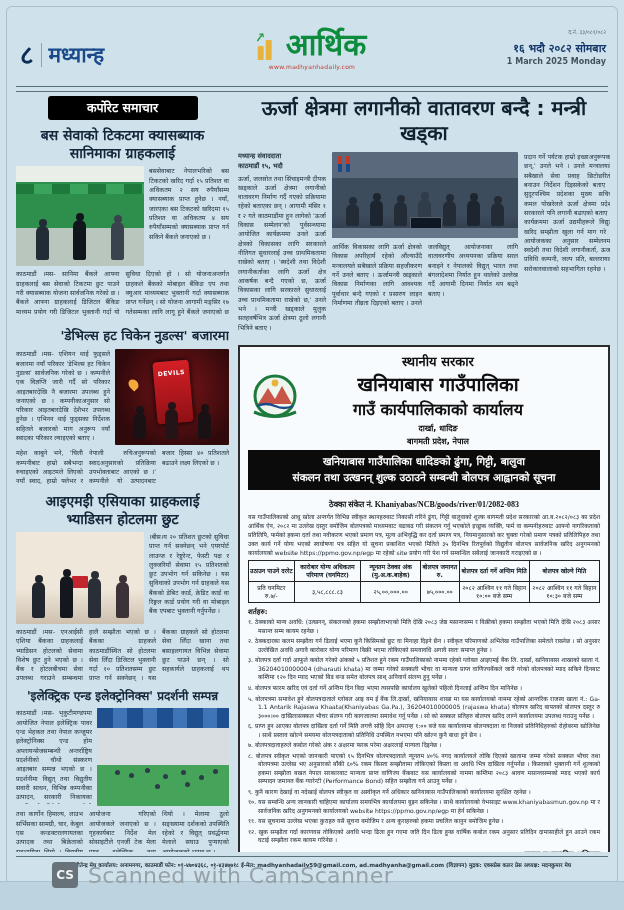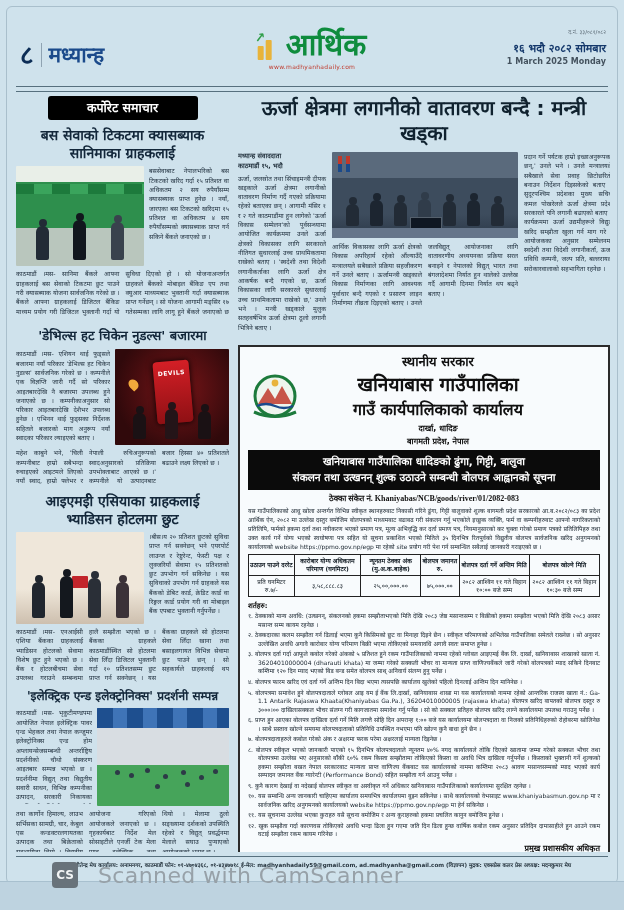--- a/index.html
+++ b/index.html
@@ -29,21 +29,21 @@
   .den{font-size:8px;font-weight:bold;color:#44525e;margin-top:2px;}
 
   
   .content{position:absolute;left:16px;top:96px;right:14px;height:756px;display:flex;gap:9px;}
   .lcol{width:213px;flex:none;overflow:hidden;}
   .rcol{flex:1;overflow:hidden;}
 
   .badge{width:138px;margin:0 auto;background:#000000;color:#fff;text-align:center;font-size:12.5px;font-weight:bold;padding:3px 6px 4px;border-radius:3px;}
   .hl{font-weight:bold;text-align:center;color:#13273a;line-height:1.3;}
   .h14{font-size:14px;margin-top:6px;}
-  .h13{font-size:13px;margin-top:7px;}
+  .h13{font-size:13px;margin-top:7px;text-align:right;}
   .h12{font-size:12px;margin-top:6px;}
   .t{font-size:6.3px;line-height:1.48;text-align:justify;color:#243442;}
   .cols2{column-count:2;column-gap:6px;}
   .cols3{column-count:3;column-gap:6px;}
   .clip{overflow:hidden;}
   .row{display:flex;gap:5px;margin-top:4px;}
 
   
   .ph{position:relative;overflow:hidden;border-radius:1px;flex:none;}
   .pe{width:13px;height:22px;background:#222b36;border-radius:6px 6px 2px 2px;position:relative;flex:none;}
@@ -80,33 +80,33 @@
   .nhead{display:flex;align-items:center;}
   .emb{width:58px;flex:none;}
   .nmid{flex:1;text-align:center;color:#101010;}
   .nsp{width:30px;flex:none;}
   .n1{font-size:13px;font-weight:bold;}
   .n2{font-size:19px;font-weight:bold;margin-top:1px;}
   .n3{font-size:16px;font-weight:bold;margin-top:1px;}
   .n4,.n5{font-size:8px;font-weight:bold;margin-top:2px;}
   .nbar{background:#0b0b0b;color:#fff;text-align:center;font-size:10.5px;font-weight:bold;line-height:1.5;padding:4px 4px;margin-top:4px;}
   .nd{font-size:8px;font-weight:bold;text-align:center;margin-top:4px;color:#101010;}
-  .nt{font-size:8px;font-weight:bold;text-align:center;margin-top:2px;color:#101010;font-family:"Liberation Serif",serif;}
+  .nt{font-size:8px;font-weight:bold;text-align:center;margin-top:8px;color:#101010;font-family:"Liberation Serif",serif;}
   .npara{font-size:6px;line-height:1.5;text-align:justify;color:#16222c;margin-top:3px;}
   table.ntab{width:100%;border-collapse:collapse;margin-top:3px;}
   .ntab th,.ntab td{border:1px solid #222;font-size:6.1px;text-align:center;padding:2px 1px;color:#101a22;line-height:1.35;}
   .ntab th{font-weight:bold;}
   .sh{font-size:7px;font-weight:bold;margin-top:4px;color:#101010;}
   .cond{font-size:6px;line-height:1.42;text-align:justify;color:#16222c;padding-left:10px;text-indent:-10px;margin-top:2px;}
   .sign{text-align:right;font-size:8px;font-weight:bold;color:#101010;margin-top:3px;}
 
   
   .foot{position:absolute;left:16px;right:16px;top:856px;border-top:1px solid #57707e;padding-top:4px;text-align:center;}
   .footline{font-size:5.6px;font-weight:bold;color:#26343e;}
-  .wm{position:absolute;left:52px;top:862px;display:flex;align-items:center;gap:20px;z-index:5;}
+  .wm{position:absolute;left:52px;top:862px;display:flex;align-items:center;gap:10px;z-index:5;}
   .csbox{width:26px;height:26px;background:#68727a;border-radius:4px;color:#f2f4f5;font-weight:bold;font-size:12px;display:flex;align-items:center;justify-content:center;}
   .wmtext{font-size:22px;color:#97a1a8;letter-spacing:.4px;}
 </style>
 </head>
 <body>
 
 <div class="page">
   <div class="frame"></div>
 
   <div class="hdr">

